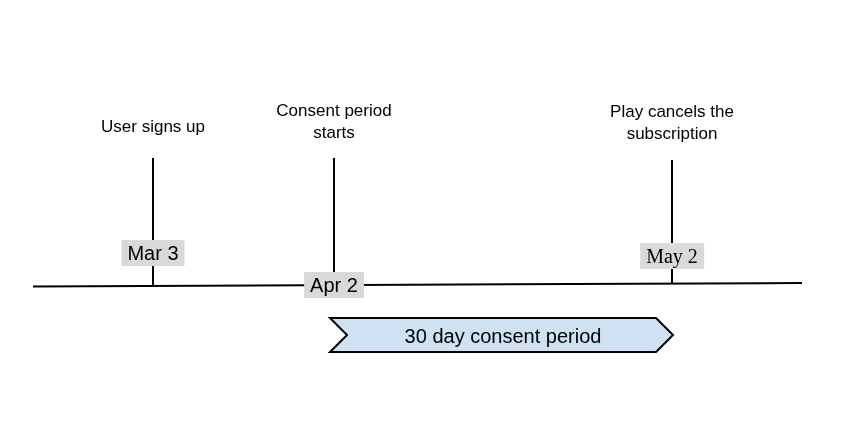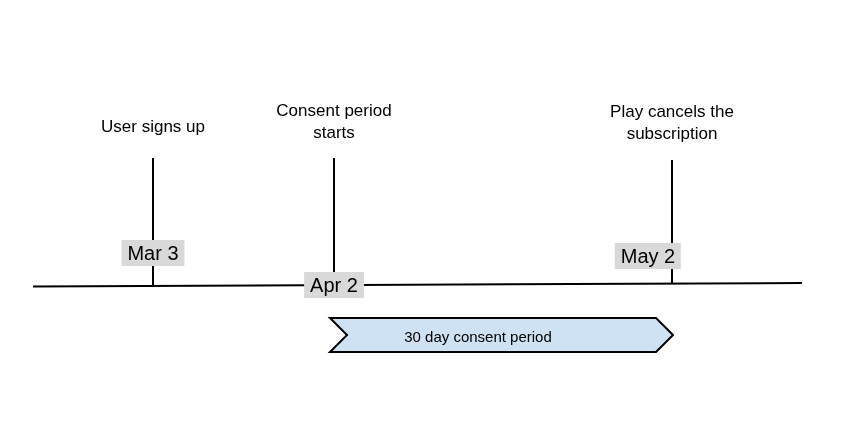--- a/index.html
+++ b/index.html
@@ -46,37 +46,37 @@
     transform: translateX(-50%);
     background: var(--chip-bg, #d9d9d9);
     font-size: 20px;
     line-height: 20px;
     padding: 3px 6px;
     white-space: nowrap;
     z-index: 2;
   }
   .banner-label {
     position: absolute;
-    left: 478px;
+    left: 503px;
     top: 336px;
     transform: translate(-50%, -50%);
-    font-size: 15px;
+    font-size: 20px;
     white-space: nowrap;
     z-index: 2;
   }
   
   .e1-label { left: 153px; top: 116px; }
   .e2-label { left: 334px; top: 100px; }
   .e3-label { left: 672px; top: 101px; text-align: center; }
   .e1-tick  { left: 152px; top: 158px; height: 127px; }
   .e2-tick  { left: 333px; top: 158px; height: 127px; }
   .e3-tick  { left: 671px; top: 160px; height: 124px; }
   .e1-chip  { left: 153px; top: 240px; }
   .e2-chip  { left: 334px; top: 240px; margin-top: 32px; }
-  .e3-chip  { left: 648px; top: 243px; }
+  .e3-chip  { left: 672px; top: 243px; font-family: Liberation Serif, serif; }
 </style>
 </head>
 <body>
 
 <div class="canvas">
 
   <svg class="gfx-layer" width="852" height="426" viewBox="0 0 852 426">
     <line x1="33" y1="286.5" x2="802" y2="283" stroke="#000000" stroke-width="2"></line>
     <polygon points="330,318 656,318 673,335 656,352 330,352 347,335" stroke="#000000" stroke-width="2" stroke-linejoin="miter" fill="#cfe2f3"></polygon>
   </svg>

